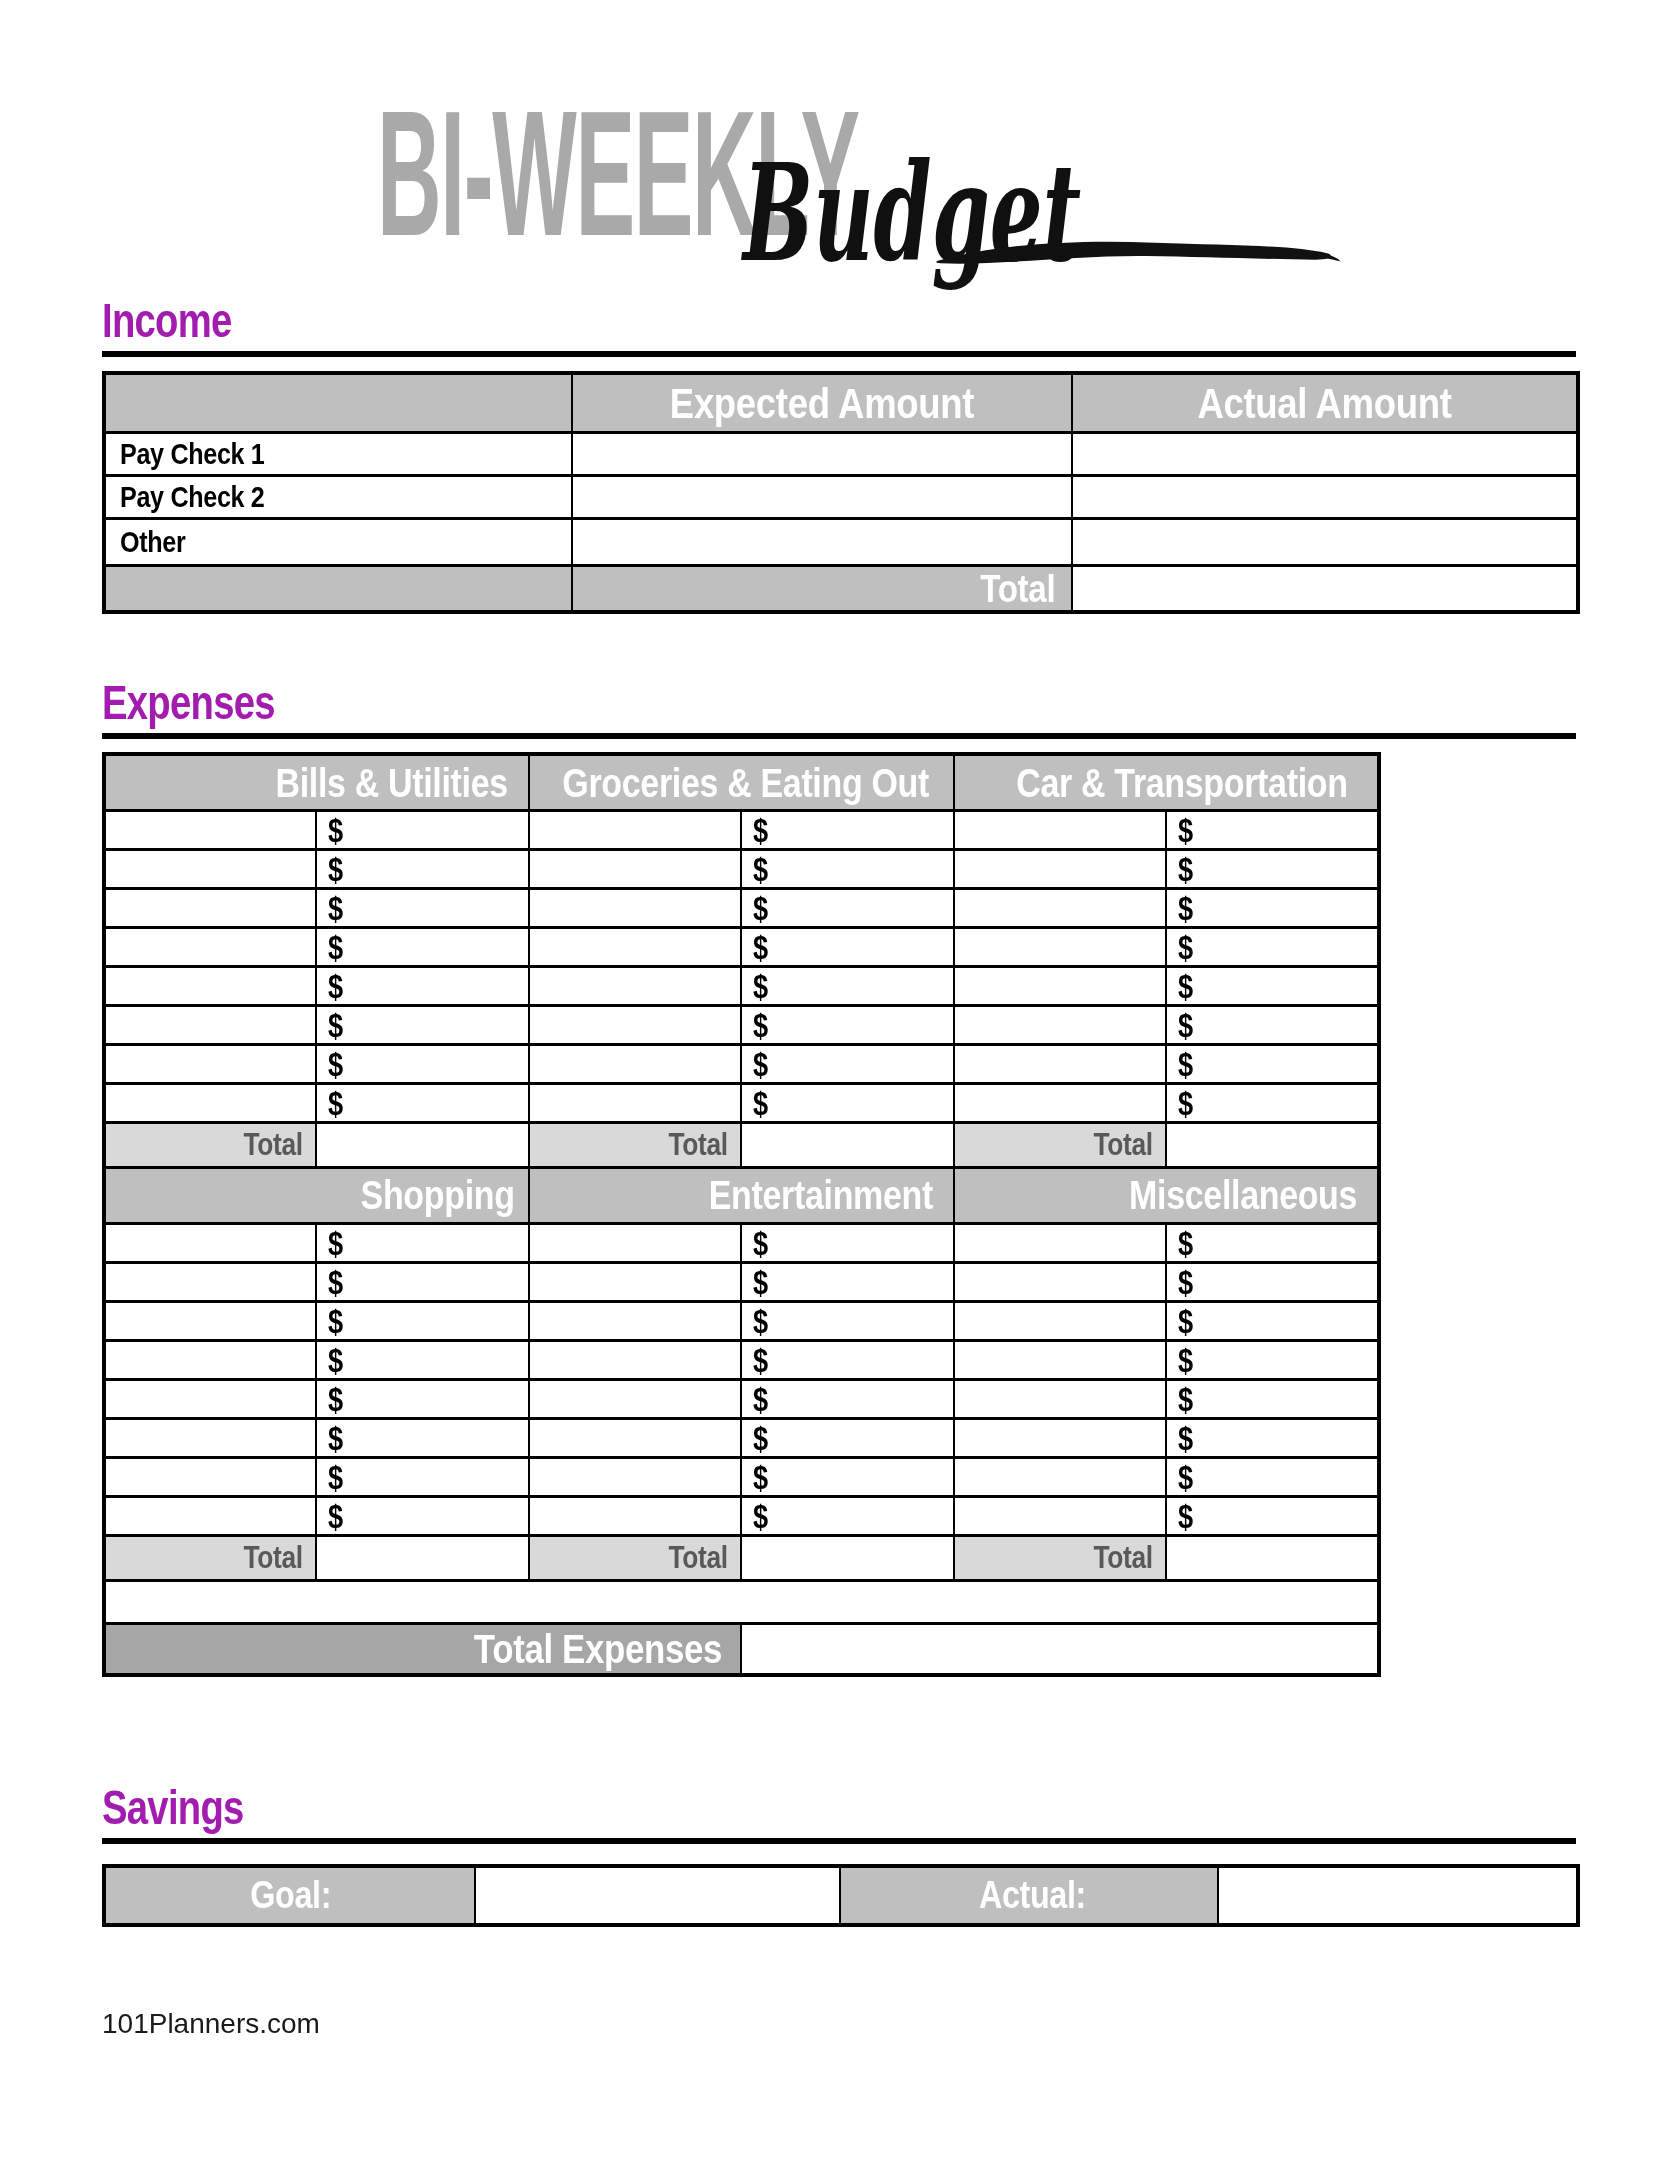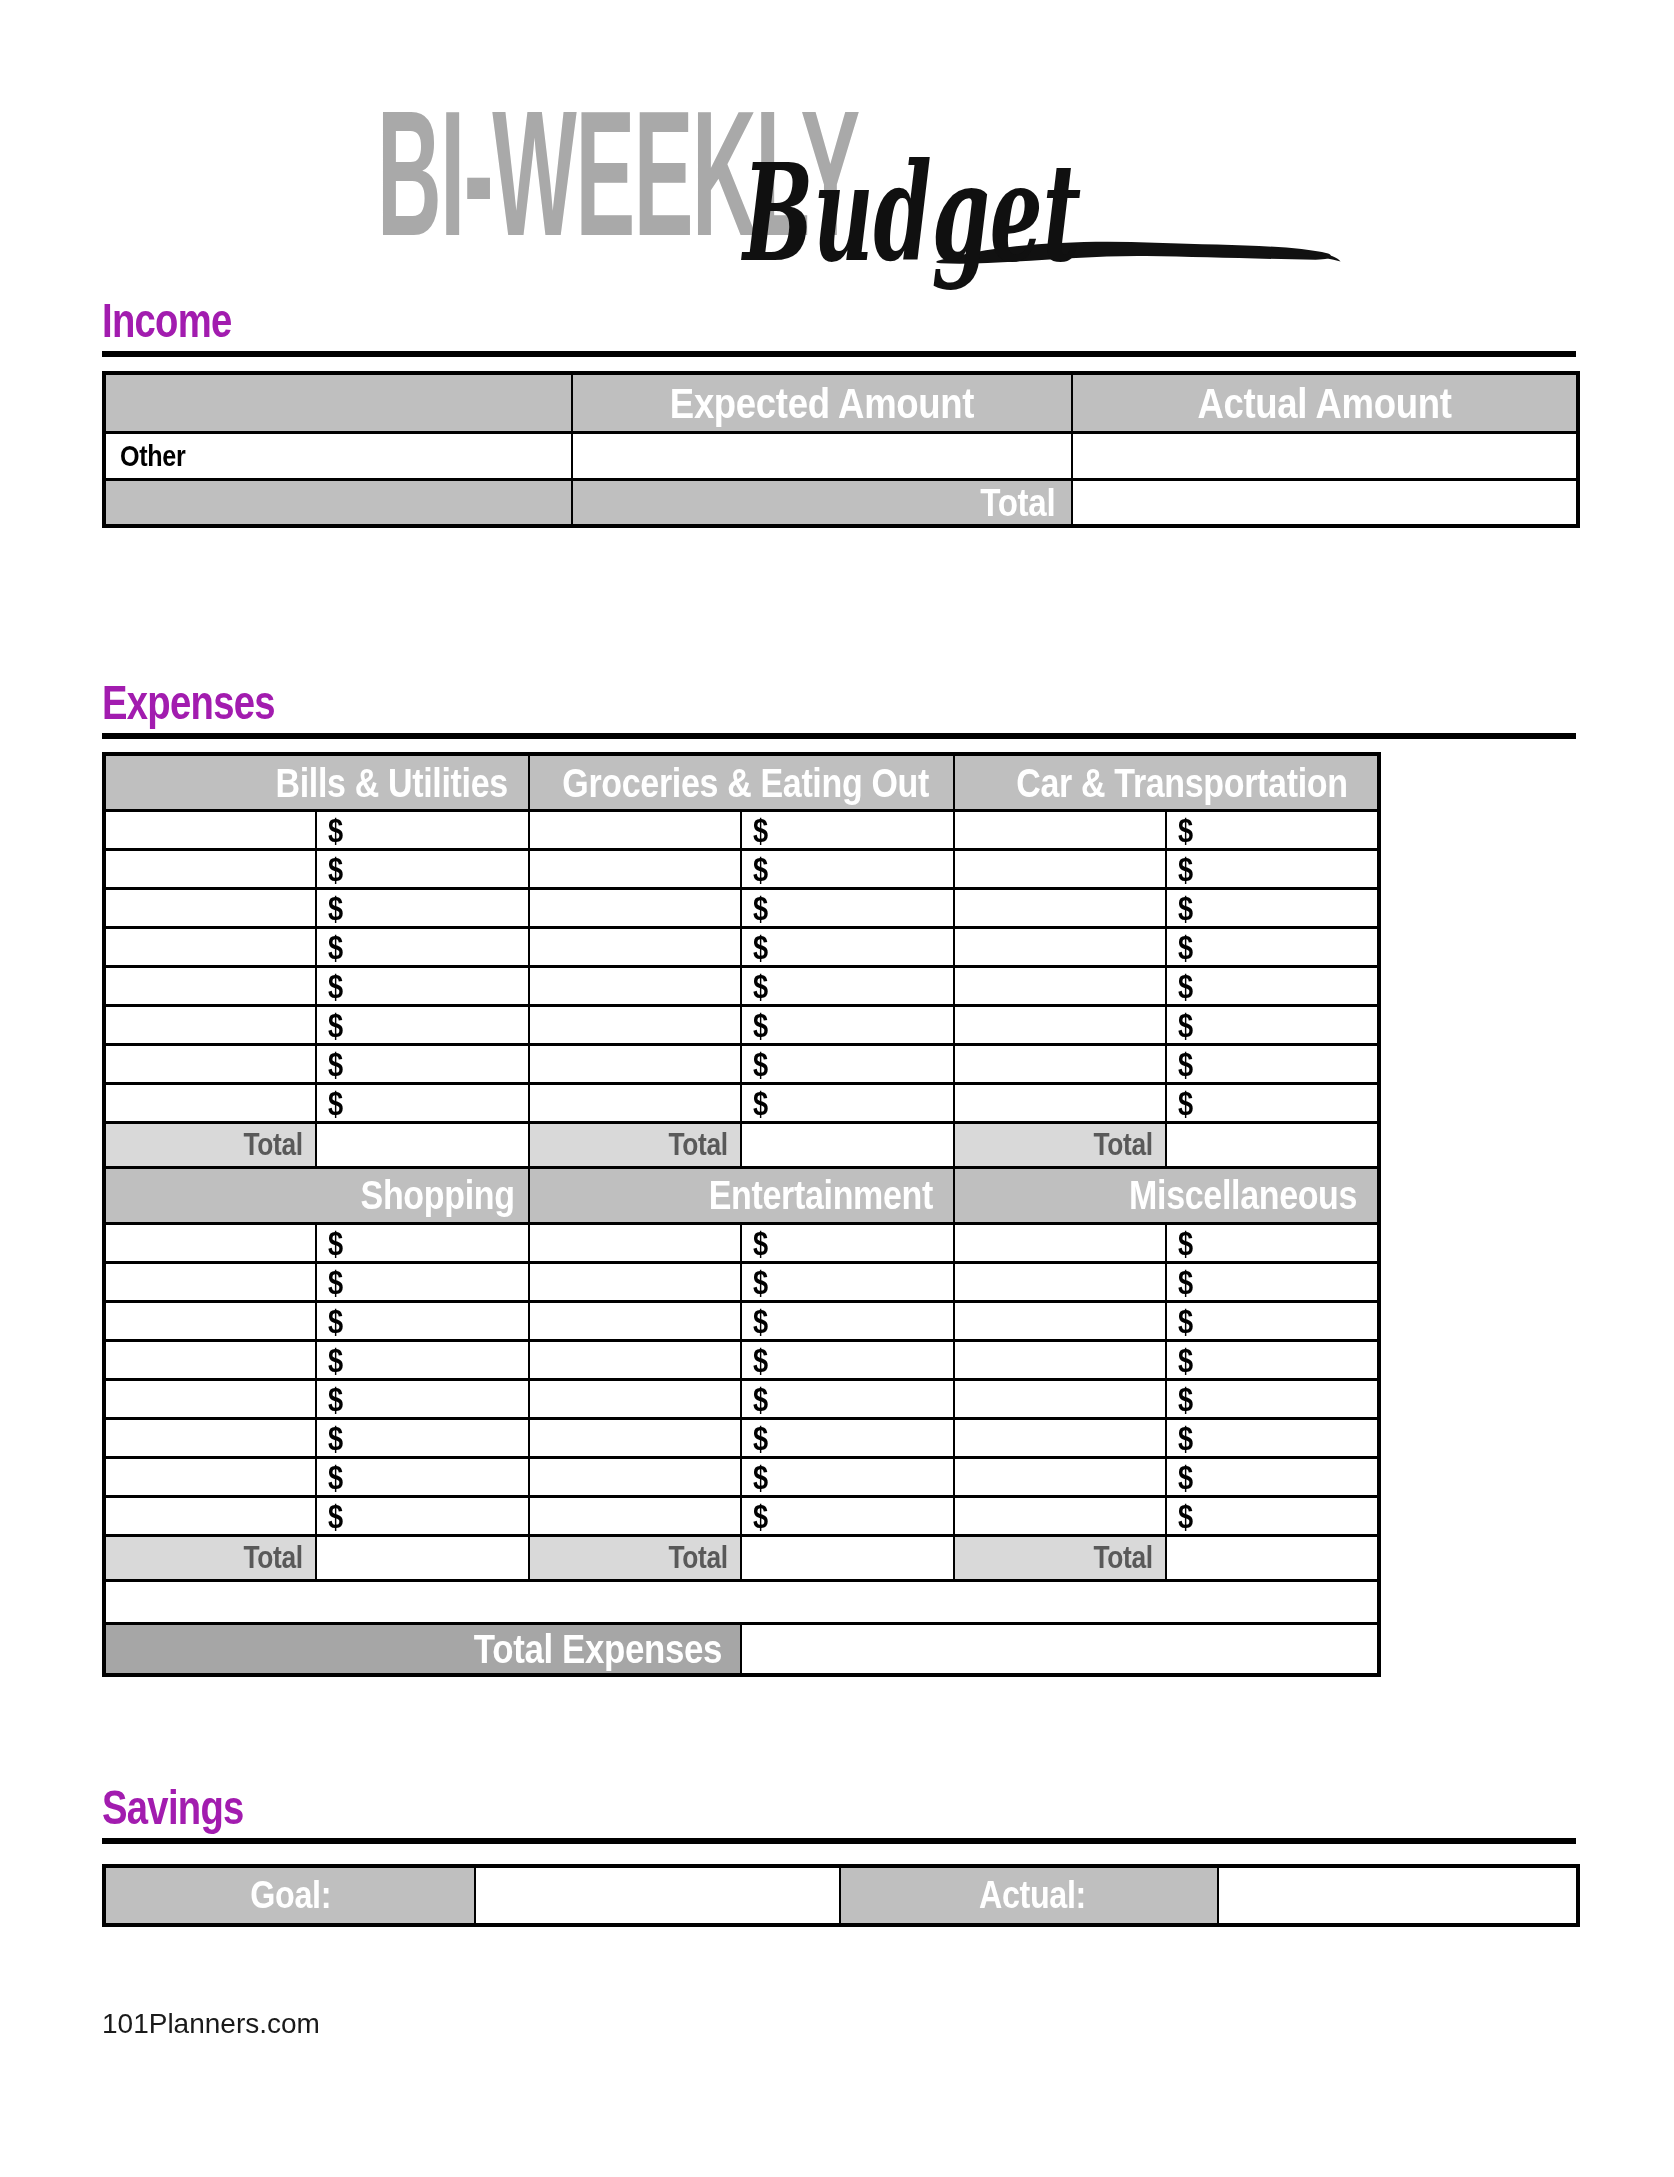--- a/index.html
+++ b/index.html
@@ -101,20 +101,30 @@
       <colgroup>
           <col style="width:468px">
           <col style="width:500px">
           <col style="width:506px">
         </colgroup>
       <tbody>
           <tr class="inc-header-row">
         <td class="gray"></td>
         <td class="gray inc-header-cell"><span class="cond ox-c white">Expected Amount</span></td>
         <td class="gray inc-header-cell"><span class="cond ox-c white">Actual Amount</span></td>
+      </tr>
+      <tr class="inc-row">
+        <td class="inc-label-cell"><span class="cond ox-l">Pay Check 1</span></td>
+        <td></td>
+        <td></td>
+      </tr>
+      <tr class="inc-row">
+        <td class="inc-label-cell"><span class="cond ox-l">Pay Check 2</span></td>
+        <td></td>
+        <td></td>
       </tr>
       <tr class="inc-row inc-row-last">
         <td class="inc-label-cell"><span class="cond ox-l">Other</span></td>
         <td></td>
         <td></td>
       </tr>
       <tr class="inc-total-row">
         <td class="gray"></td>
         <td class="gray inc-total-cell"><span class="cond ox-r white">Total</span></td>
         <td></td>

